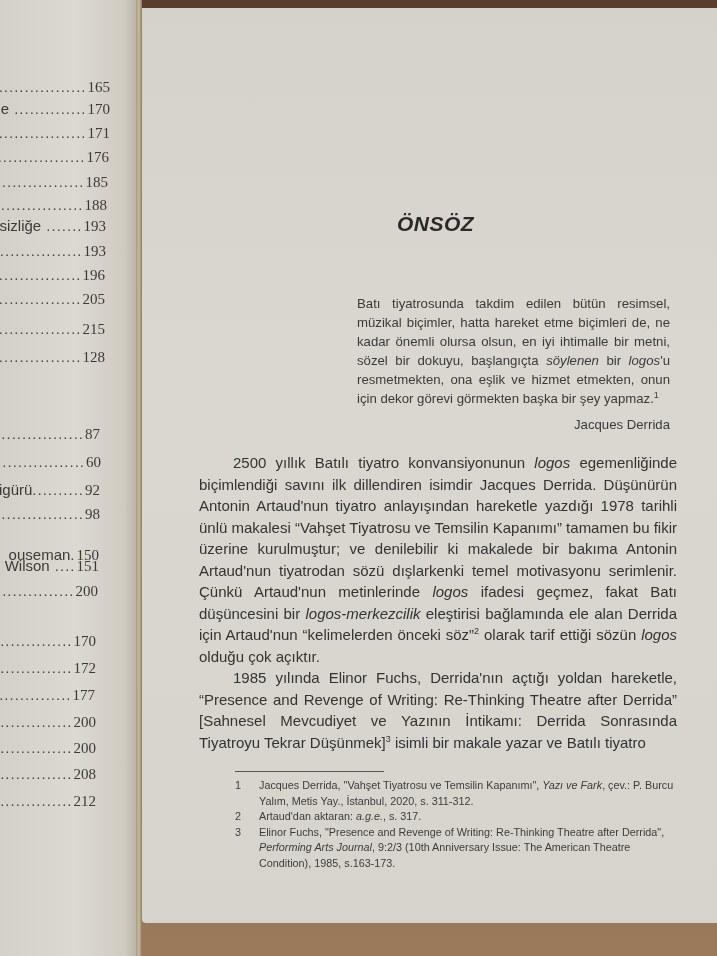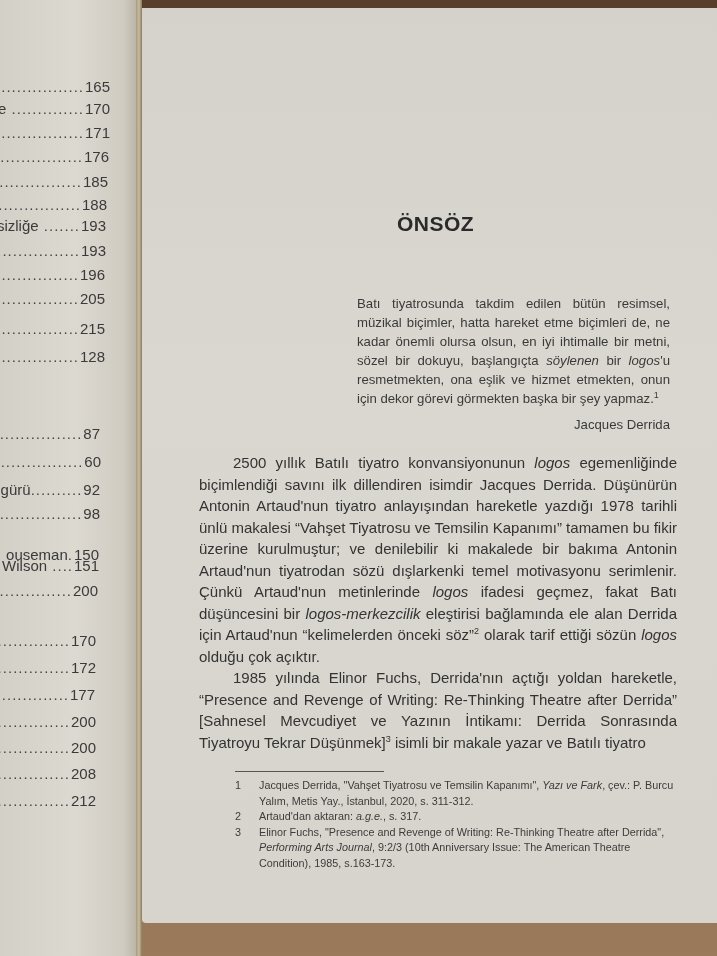--- a/index.html
+++ b/index.html
@@ -25,30 +25,30 @@
   .page-left-edge {
     position:absolute; left:136px; top:0; width:6px; height:956px;
     background: linear-gradient(90deg,#a89a7e,#c8bca0,#8a7a5e);
   }
   .toc-row {
     position:absolute; right:26px; height:20px;
     font-size:15px; color:#3a3a3a; white-space:nowrap;
     display:flex; align-items:baseline;
   }
   .toc-row .lead { letter-spacing:1px; color:#444; }
-  .toc-row .pg { margin-left:1px; }
+  .toc-row .pg { margin-left:1px;font-family:Liberation Serif, serif; }
   
   .page-right {
     position:absolute; left:142px; top:8px; width:575px; height:915px;
     background: linear-gradient(180deg,#d4d2cb 0%, #d9d7d0 40%, #d6d4cc 100%);
     border-bottom-left-radius:4px;
   }
   .title {
     position:absolute; left:397px; top:212px;
-    font-size:21px; font-weight:bold; color:#2a2a2a; letter-spacing:0.5px;
+    font-size:21px; font-weight:bold; color:#2a2a2a; letter-spacing:0.5px;font-style:italic;
   }
   .epigraph {
     position:absolute; left:350px; top:287px; width:327px;
     font-size:13.2px; line-height:19px; color:#3a3a3a; text-align:justify;
   }
   .epigraph p { margin:7px; }
   .epigraph .author { text-align:right; margin-top:1px; }
   .body-text {
     position:absolute; left:199px; top:452px; width:478px;
     font-size:15px; line-height:21.5px; color:#333; text-align:justify;

